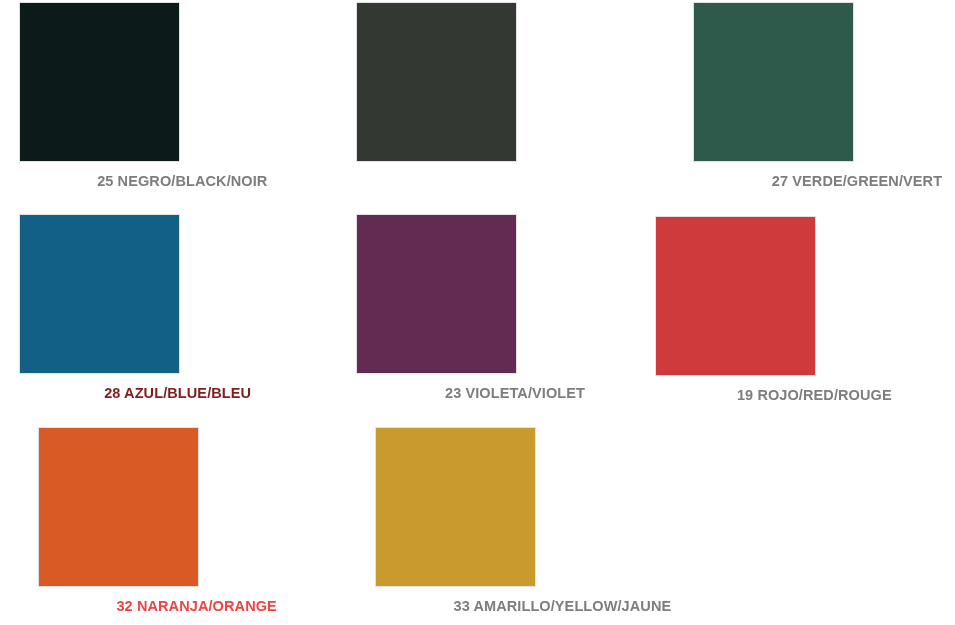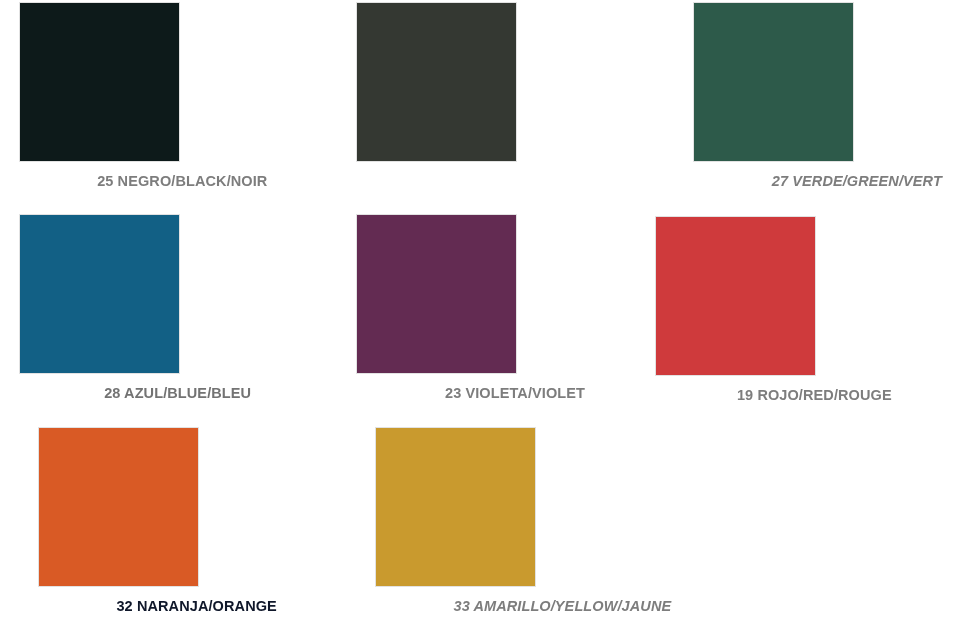--- a/index.html
+++ b/index.html
@@ -75,21 +75,21 @@
 
   
   .col-1 .swatch-label,
   .col-2 .swatch-label,
   .col-3 .swatch-label {
     text-align: center;
     padding-left: 0;
   }
   .col-1 .label-inner { margin-left: 37px; width: 161px; display: inline-block; text-align: center; }
   .col-2 .label-inner { margin-left: 75px; width: 161px; display: inline-block; text-align: center; }
-  .col-3 .label-inner { margin-left: 113px; width: 161px; display: inline-block; text-align: center; font-style: italic; }
+  .col-3 .label-inner { margin-left: 113px; width: 161px; display: inline-block; text-align: center; }
 </style>
 </head>
 <body style="background: rgb(255, 255, 255);">
 
 <div class="sheet">
   <div class="swatch-grid">
 
     <div class="swatch-cell row-1 col-1">
       <div class="swatch-chip-wrap">
         <div class="swatch-chip" style="background-color: rgb(13, 26, 26); border-color: rgb(226, 226, 226);"></div>
@@ -107,21 +107,21 @@
       <div class="swatch-chip-wrap">
         <div class="swatch-chip" style="background-color: rgb(45, 90, 74); border-color: rgb(226, 226, 226);"></div>
       </div>
       <div class="swatch-label" style="color: rgb(125, 125, 125);"><span class="label-inner">27 VERDE/GREEN/VERT</span></div>
     </div>
 
     <div class="swatch-cell row-2 col-1">
       <div class="swatch-chip-wrap">
         <div class="swatch-chip" style="background-color: rgb(18, 96, 133); border-color: rgb(226, 226, 226);"></div>
       </div>
-      <div class="swatch-label" style="color: #737373;"><span class="label-inner">28 AZUL/BLUE/BLEU</span></div>
+      <div class="swatch-label" style="color: #7f1d1d;"><span class="label-inner">28 AZUL/BLUE/BLEU</span></div>
     </div>
 
     <div class="swatch-cell row-2 col-2">
       <div class="swatch-chip-wrap">
         <div class="swatch-chip" style="background-color: rgb(99, 43, 82); border-color: rgb(226, 226, 226);"></div>
       </div>
       <div class="swatch-label" style="color: rgb(125, 125, 125);"><span class="label-inner">23 VIOLETA/VIOLET</span></div>
     </div>
 
 
@@ -129,21 +129,21 @@
       <div class="swatch-chip-wrap">
         <div class="swatch-chip" style="background-color: rgb(207, 58, 60); border-color: rgb(226, 226, 226);"></div>
       </div>
       <div class="swatch-label" style="color: rgb(125, 125, 125);"><span class="label-inner">19 ROJO/RED/ROUGE</span></div>
     </div>
 
     <div class="swatch-cell row-3 col-2">
       <div class="swatch-chip-wrap">
         <div class="swatch-chip" style="background-color: rgb(217, 90, 37); border-color: rgb(226, 226, 226);"></div>
       </div>
-      <div class="swatch-label" style="color: #0f172a;"><span class="label-inner">32 NARANJA/ORANGE</span></div>
+      <div class="swatch-label" style="color: #ef4444;"><span class="label-inner">32 NARANJA/ORANGE</span></div>
     </div>
 
     <div class="swatch-cell row-3 col-3">
       <div class="swatch-chip-wrap">
         <div class="swatch-chip" style="background-color: rgb(201, 154, 46); border-color: rgb(226, 226, 226);"></div>
       </div>
       <div class="swatch-label" style="color: rgb(125, 125, 125);"><span class="label-inner">33 AMARILLO/YELLOW/JAUNE</span></div>
     </div>
 
   </div>

